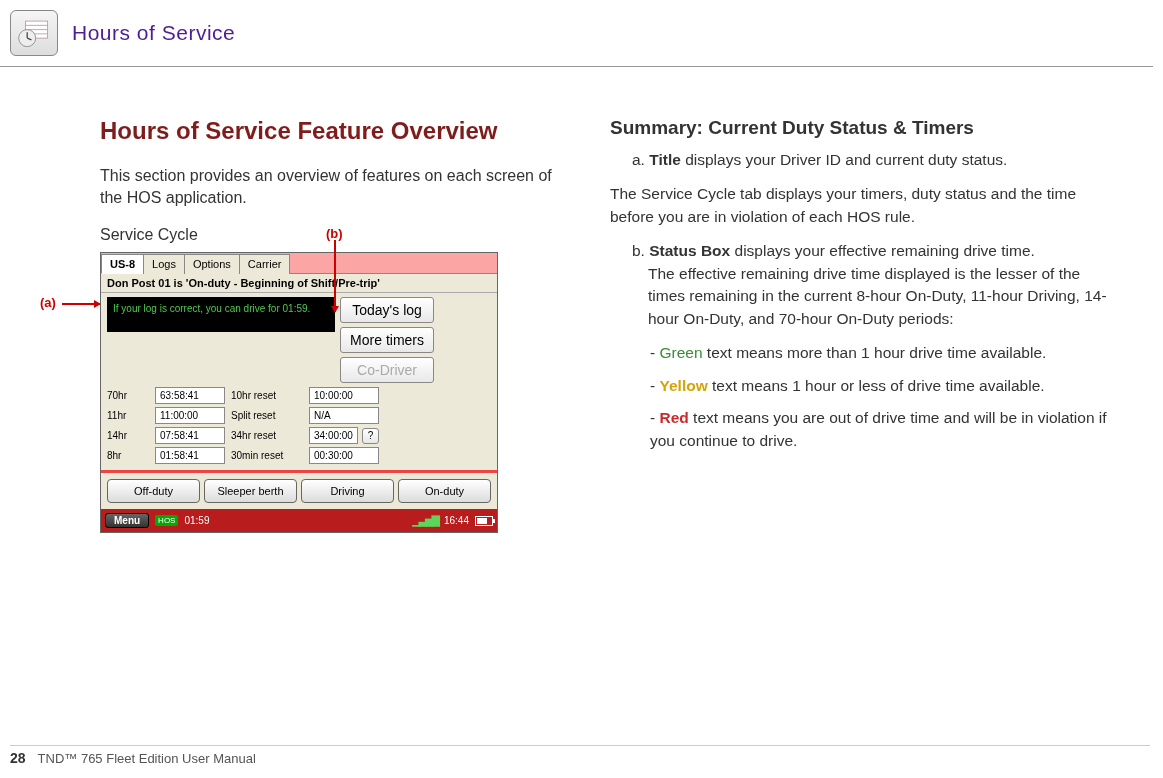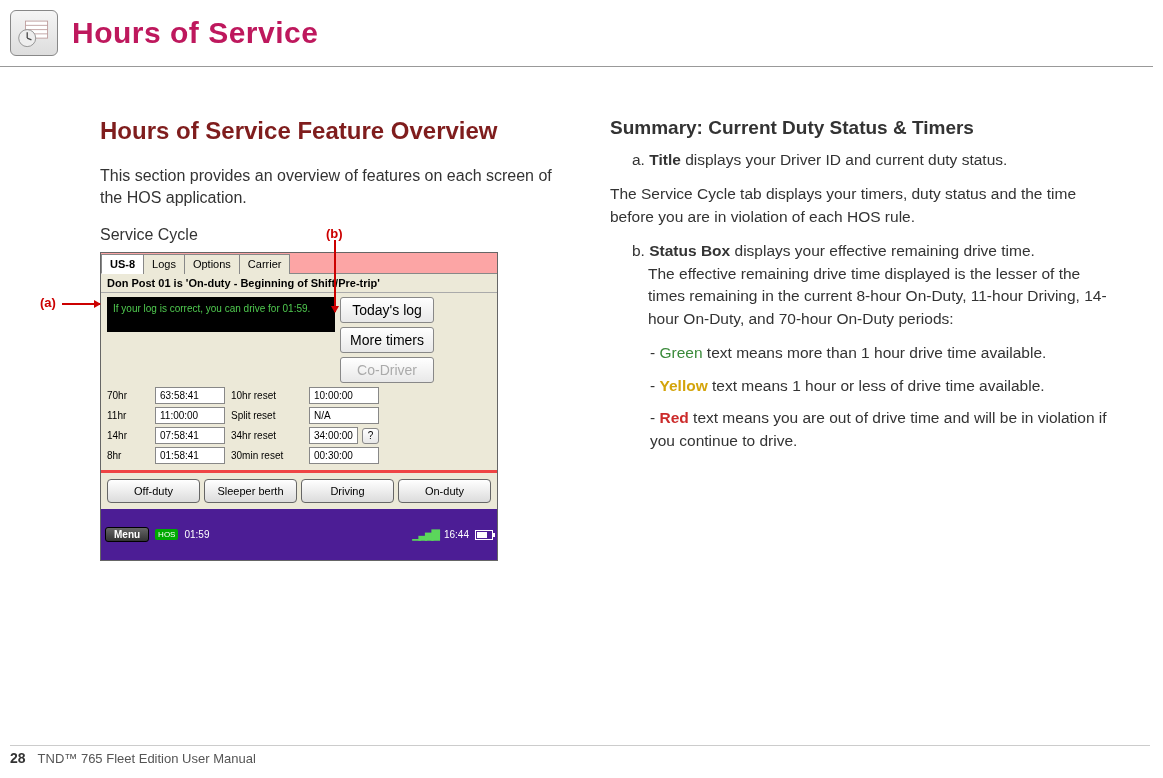--- a/index.html
+++ b/index.html
@@ -22,23 +22,23 @@
   .chapter-icon {
     width: 48px; height: 46px;
     border: 1px solid #888; border-radius: 6px;
     display:flex; align-items:center; justify-content:center;
     background: linear-gradient(#f5f5f5,#ddd);
     position:relative;
     flex-shrink:0;
   }
   .chapter-icon svg { width:34px; height:34px; }
   .chapter-title {
-    font-size: 30px;
-    font-weight: 700;
-    color: #be185d;
+    font-size: 21px;
+    font-weight: 400;
+    color: #4c1d95;
     letter-spacing:0.5px;
   }
   .content {
     display:flex;
     gap: 40px;
     padding: 50px 50px 0 100px;
   }
   .col-left { width: 470px; flex-shrink:0; }
   .col-right { flex:1; }
   .section-title {
@@ -185,24 +185,24 @@
     border:1px solid #666;
     border-radius:4px;
     background:linear-gradient(#fff,#dcdcdc);
     padding:5px 0;
     text-align:center;
     font-size:11px;
   }
   .menu-bar {
     display:flex;
     align-items:center;
-    background:#4c1d95;
+    background:#b91c1c;
     color:#fff;
     font-size:10px;
-    padding:18px 4px;
+    padding:4px 4px;
     gap:6px;
   }
   .menu-bar .menu-btn {
     background:linear-gradient(#666,#333);
     border:1px solid #000;
     border-radius:3px;
     padding:1px 8px;
     font-weight:bold;
     color:#fff;
   }

